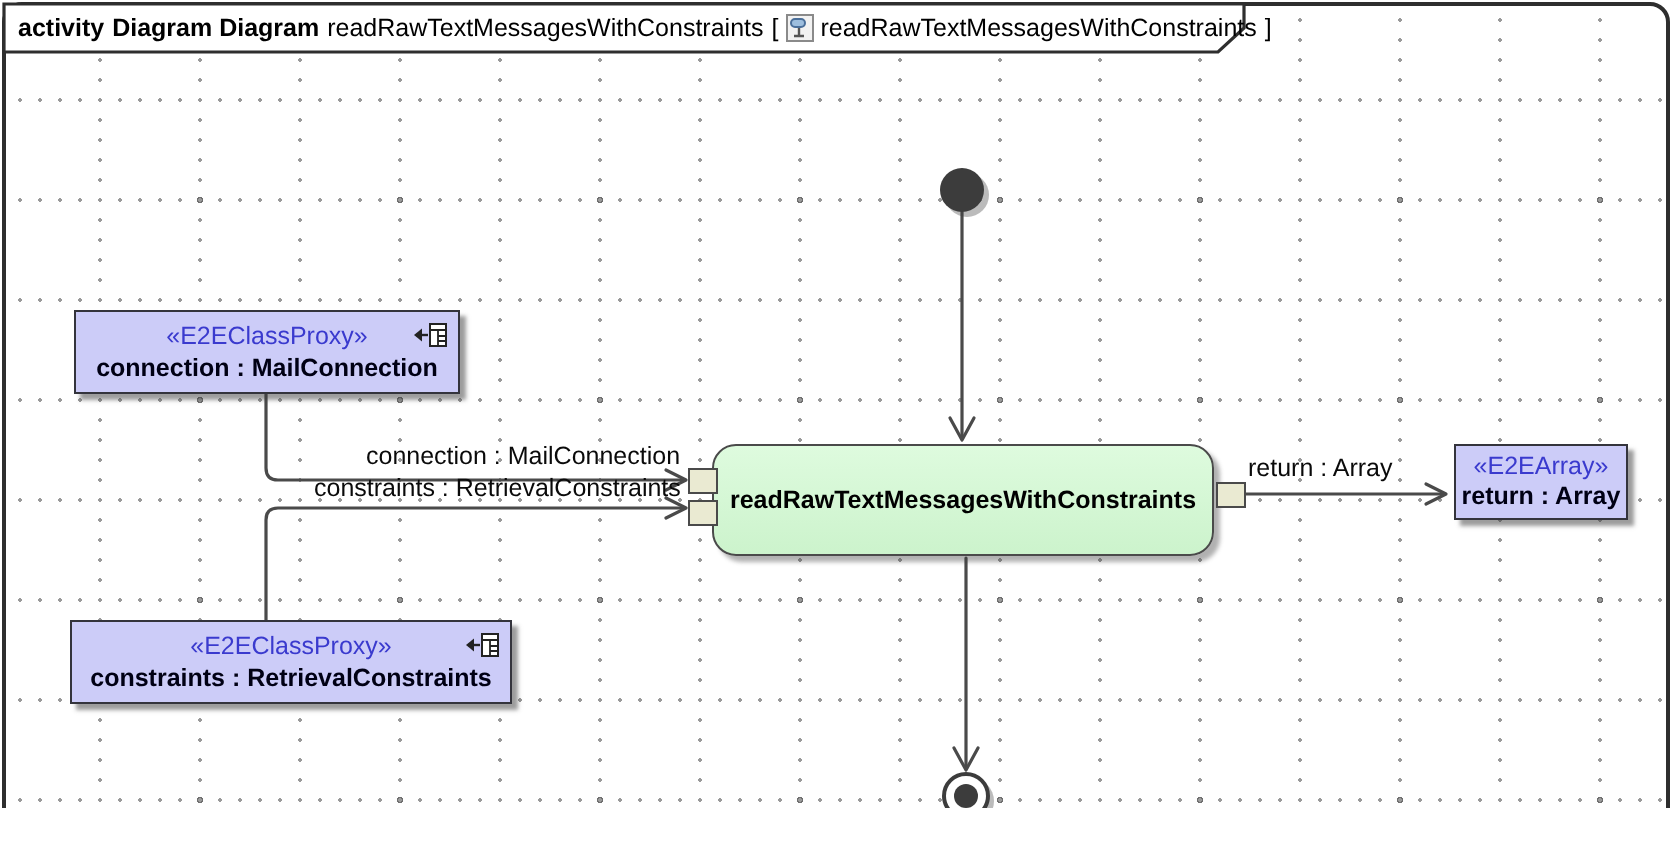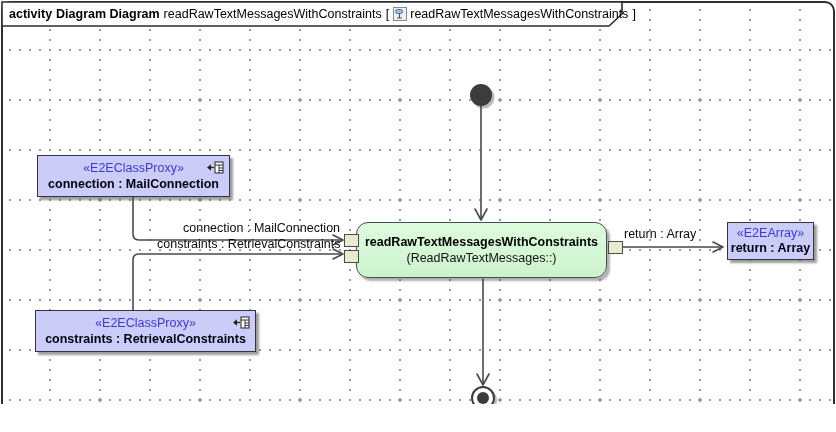--- a/index.html
+++ b/index.html
@@ -143,21 +143,20 @@
         <path d="M9 6.5 H3" stroke="#222" stroke-width="1.2" fill="none"></path>
         <path d="M6 3.2 L2 6.5 L6 9.8 Z" fill="#222"></path>
         <rect x="10" y="1" width="8" height="11" fill="#fff" stroke="#222"></rect>
         <path d="M10 4 H18 M14 4 V12 M14 7 H18 M14 9.5 H18" stroke="#222" stroke-width="0.9" fill="none"></path>
       </svg>
     </span>
   </div>
 
   <div class="action">
     <div class="ttl">readRawTextMessagesWithConstraints</div>
-    <div class="sub">(ReadRawTextMessages::)</div>
   </div>
 
   <div class="pin" id="pin-connection"></div>
   <div class="pin" id="pin-constraints"></div>
   <div class="pin" id="pin-return"></div>
 
   <div class="obox" id="box-return">
     <div class="st">«E2EArray»</div>
     <div class="nm">return : Array</div>
   </div>

